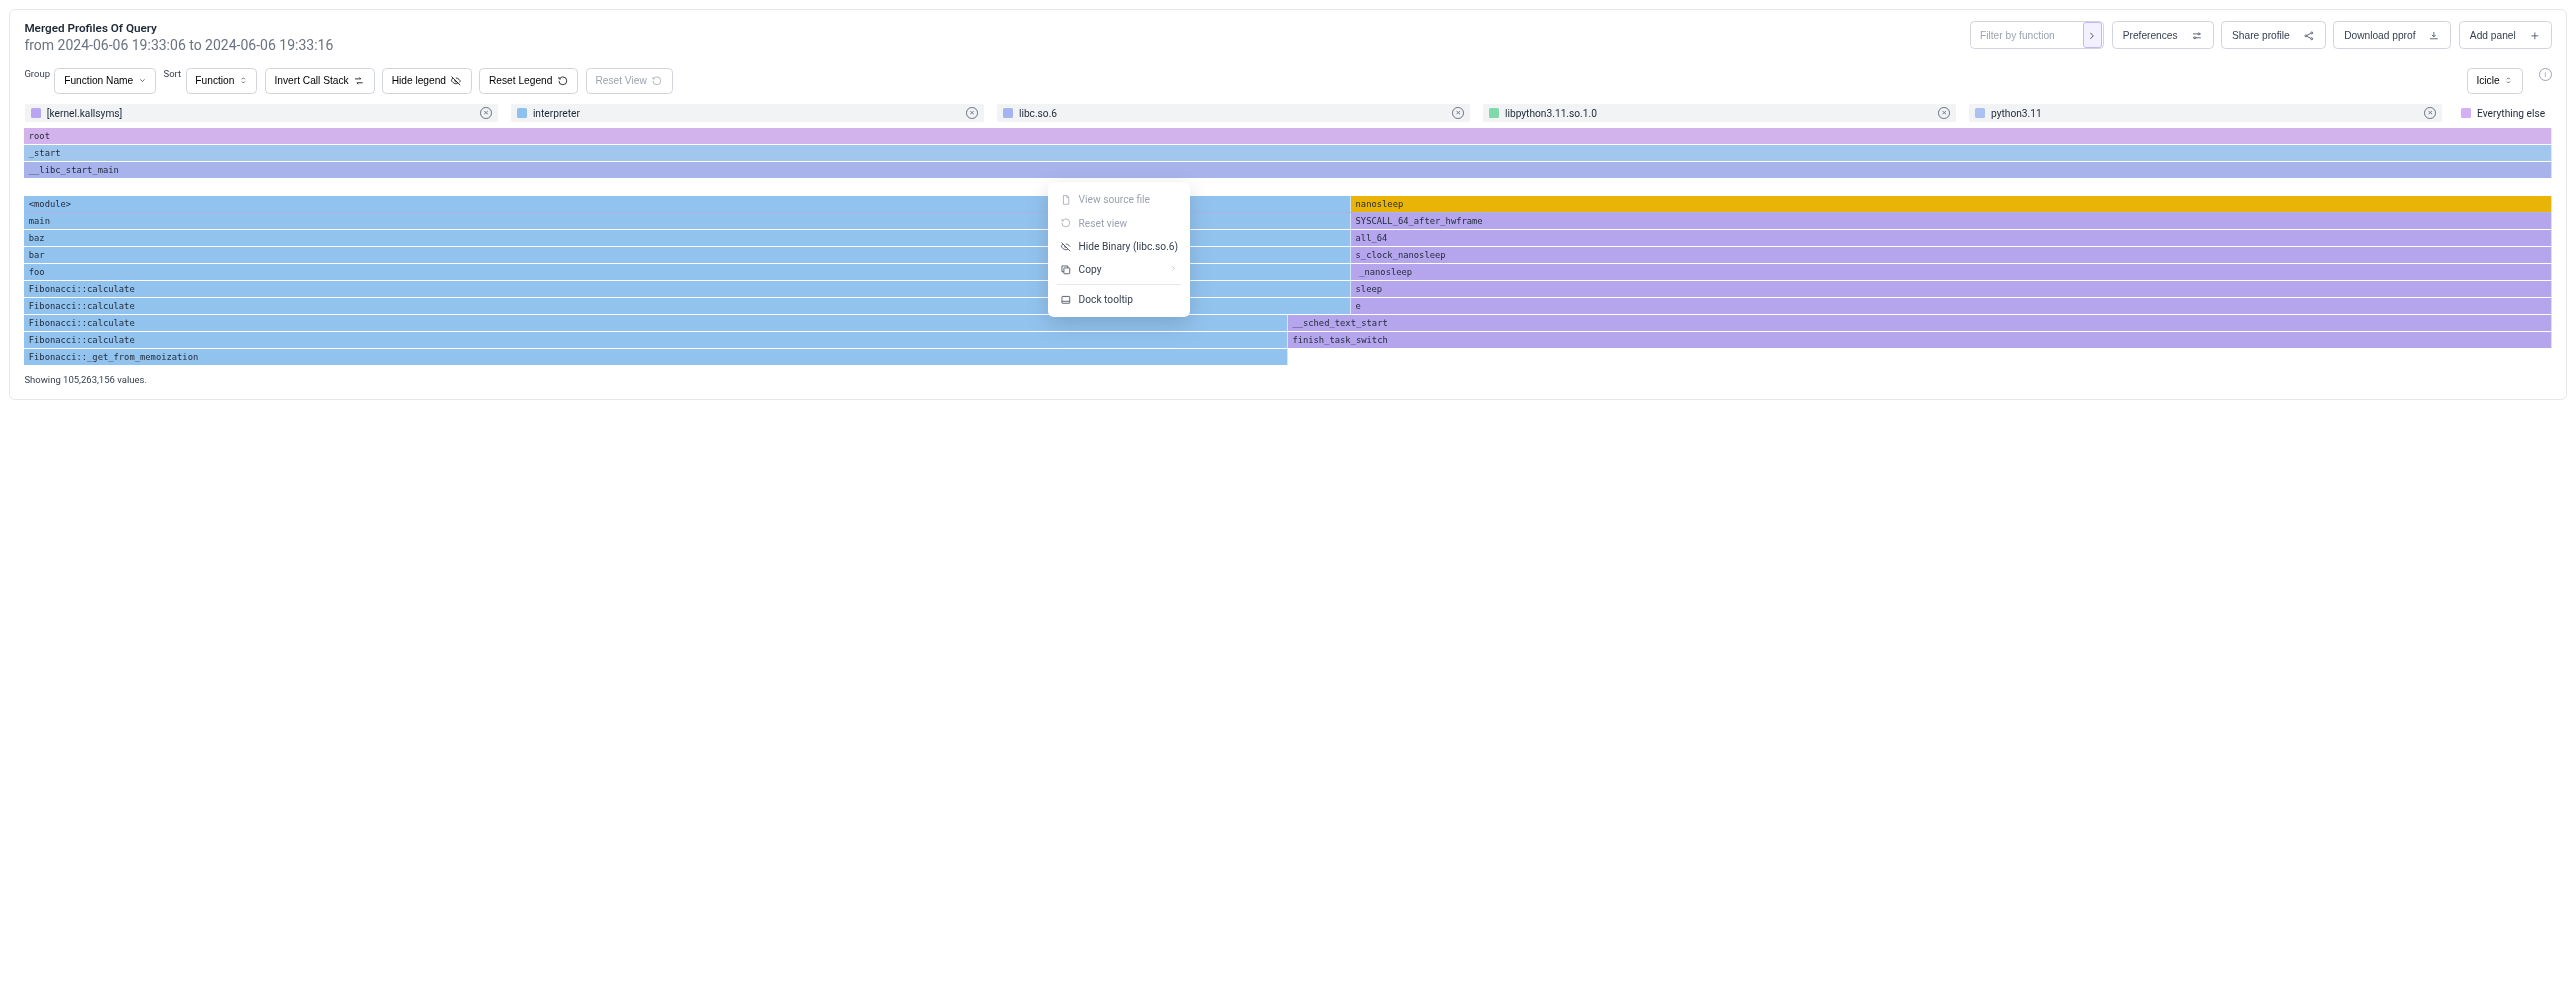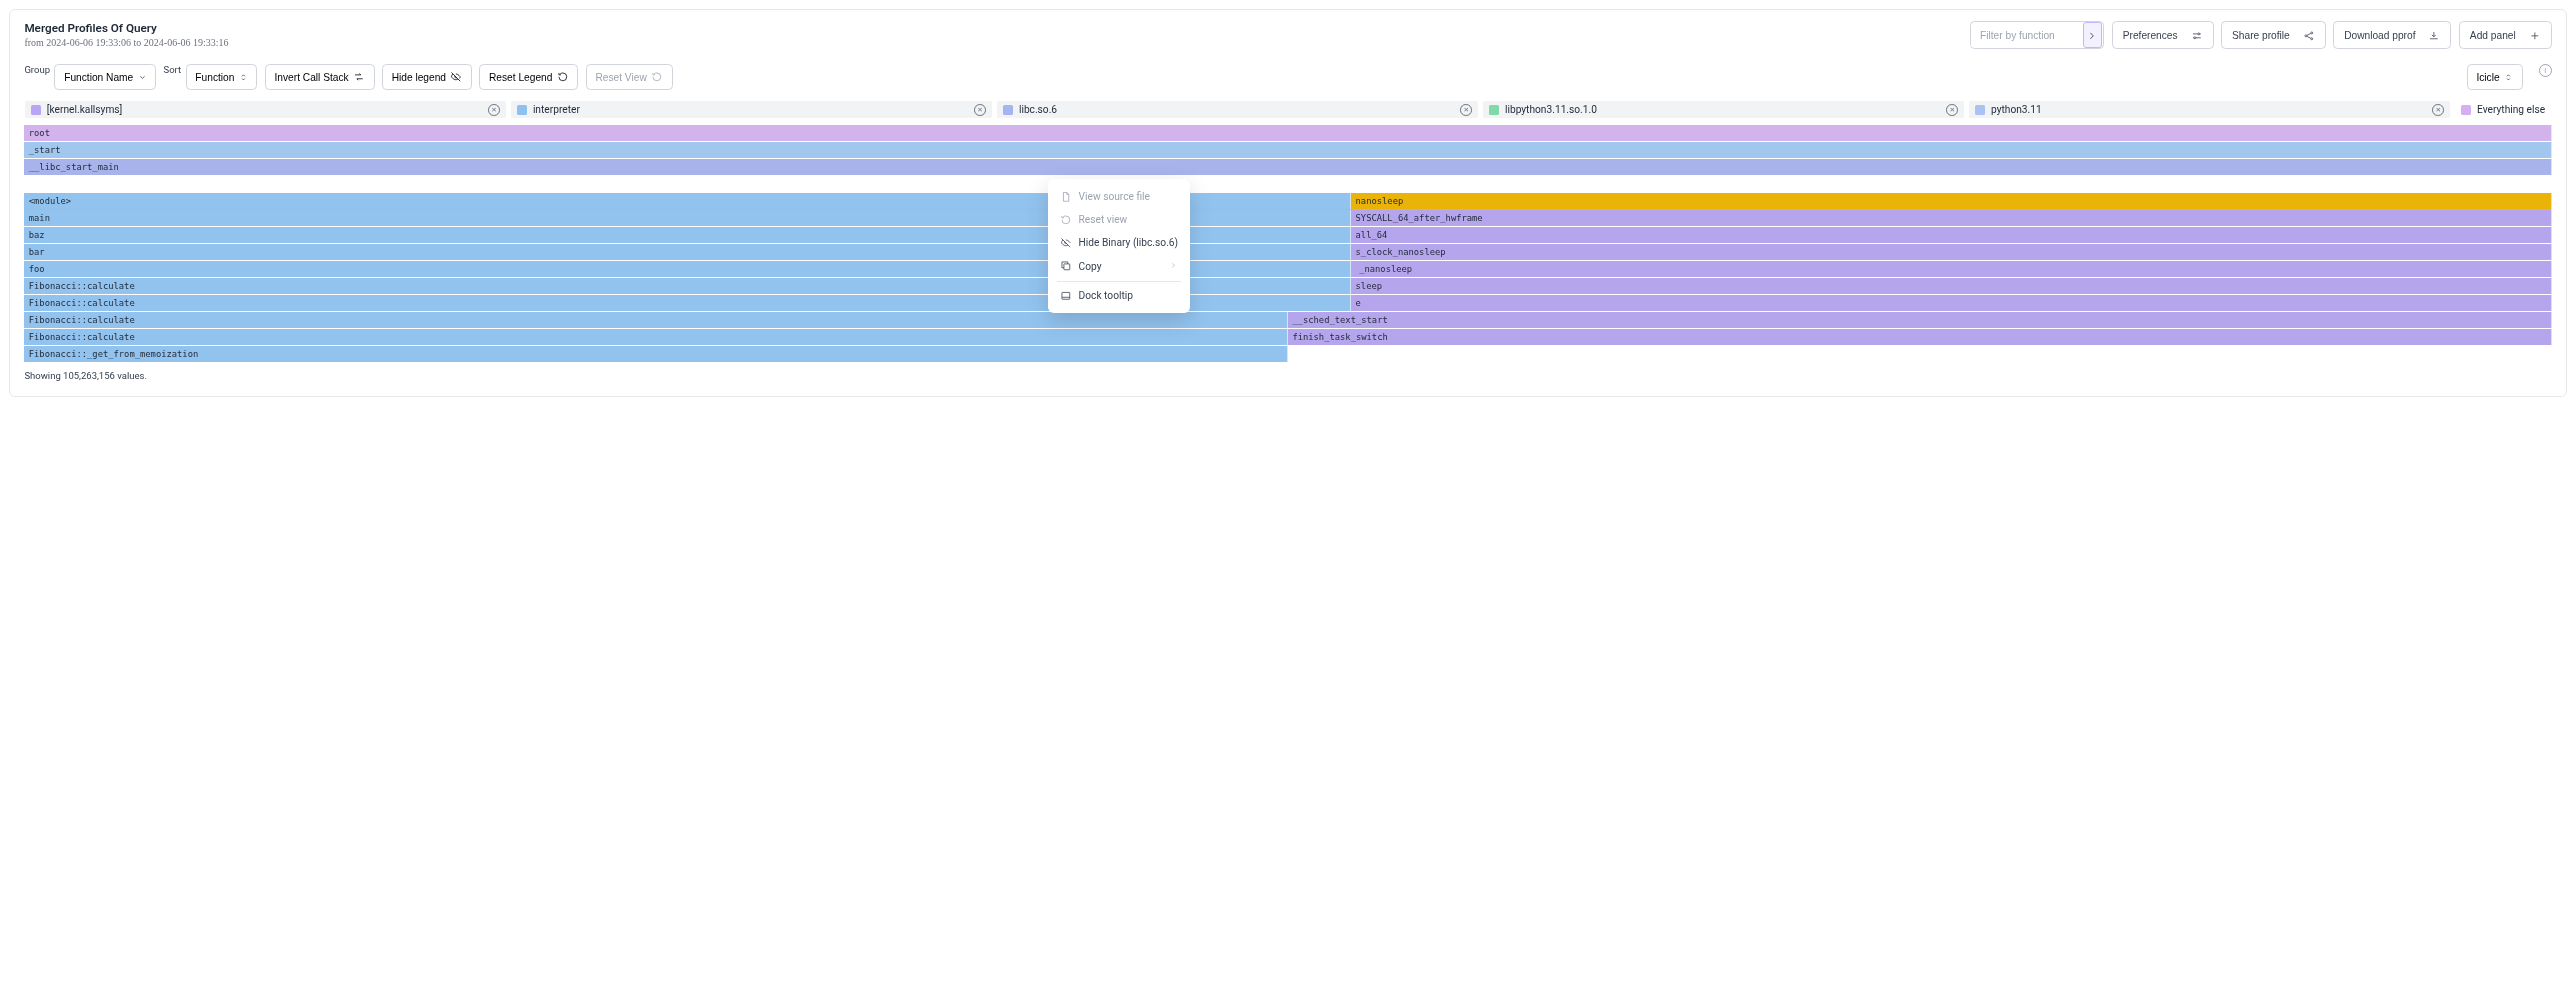--- a/index.html
+++ b/index.html
@@ -1,35 +1,35 @@
 <!DOCTYPE html>
 <html style="font-size:11.7px"><head>
 <meta charset="utf-8">
 <style>
 * { box-sizing: border-box; margin: 0; padding: 0; }
 body { font-family: -apple-system, BlinkMacSystemFont, "Segoe UI", Roboto, sans-serif; background: #fff; color: #1f2937; font-size: 10.2px; padding: 8.8px; }
 .panel { border: 0.7px solid #e5e7eb; border-radius: 5.8px; padding: 11.7px 14.6px 14.6px; }
 .header-row { display: flex; justify-content: space-between; align-items: flex-start; margin-bottom: 14.6px; }
 .title-block h1 { font-size: 11.7px; font-weight: 600; margin-bottom: 1.5px; }
-.title-block .subtitle { font-size: 10px; color: #6b7280; font-family: Liberation Serif, serif; }
+.title-block .subtitle { font-size: 14px; color: #6b7280; }
 .toolbar-right { display: flex; gap: 7.3px; align-items: center; }
 .btn { display: inline-flex; align-items: center; gap: 13px; background: #fff; border: 0.7px solid #d1d5db; border-radius: 4.4px; padding: 5.8px 10.2px; font-size: 10.2px; color: #374151; cursor: pointer; height: 28px; }
 .filter-wrap { display: flex; align-items: center; border: 0.7px solid #d1d5db; border-radius: 4.4px; overflow: hidden; height: 28px; }
 .filter-input { border: none; padding: 5.8px 8.8px; font-size: 10.2px; outline: none; width: 110px; color: #374151; }
 .filter-input::placeholder { color: #9ca3af; }
 .filter-side { width: 19px; height: 100%; display: flex; align-items: center; justify-content: center; background: #f3f0ff; border: 0.7px solid #c4b5fd; border-radius: 2.9px; margin: 1.5px; }
 .controls-row { display: flex; justify-content: space-between; align-items: flex-end; margin-bottom: 10.2px; }
 .controls-left { display: flex; gap: 7.3px; align-items: flex-end; }
 .ctrl-group { display: flex; flex-direction: row; gap: 4.4px; }
 .ctrl-label { font-size: 9.5px; color: #374151; }
 .select-btn { display: inline-flex; align-items: center; gap: 4.4px; border: 0.7px solid #d1d5db; border-radius: 4.4px; padding: 5.8px 8.8px; font-size: 10.2px; background: #fff; cursor: pointer; height: 26px; }
 .btn-disabled { color: #9ca3af; }
 .controls-right { display: flex; gap: 16px; align-items: flex-start; }
 .info-circle { width: 13px; height: 13px; border: 1.1px solid #9ca3af; border-radius: 50%; display: flex; align-items: center; justify-content: center; font-size: 8px; color: #9ca3af; cursor: pointer; }
-.legend-row { display: flex; flex-wrap: wrap; gap: 4px; margin-bottom: 2.9px; }
+.legend-row { display: flex; flex-wrap: wrap; gap: 12px; margin-bottom: 2.9px; }
 .legend-item { display: flex; align-items: center; background: #f1f3f5; padding: 2.9px 5.8px; flex: 1; min-width: 204px; gap: 5.8px; font-size: 10.2px; border-radius: 1.5px; margin: 0.7px; }
 .legend-item.no-close { flex: 0 0 auto; min-width: auto; background: transparent; }
 .swatch { width: 10.2px; height: 10.2px; border-radius: 1.5px; flex-shrink: 0; }
 .legend-label { flex: 1; }
 .legend-close { width: 11.7px; height: 11.7px; border: 1px solid #6b7280; border-radius: 50%; display: flex; align-items: center; justify-content: center; font-size: 6.6px; color: #6b7280; cursor: pointer; flex-shrink: 0; }
 .flame-container { position: relative; margin-top: 5.8px; }
 .flame-row { position: relative; height: 17px; margin-bottom: 0; }
 .flame-cell { position: absolute; top: 0; height: 16px; line-height: 16px; padding: 0 4.4px; font-family: ui-monospace, "SF Mono", Menlo, Consolas, monospace; font-size: 8.8px; color: #1f2937; white-space: nowrap; overflow: hidden; text-overflow: ellipsis; border-right: 0.7px solid rgba(255,255,255,0.6); cursor: pointer; }
 .context-menu { position: absolute; background: #fff; border-radius: 5.8px; box-shadow: 0 7.3px 22px rgba(0,0,0,0.15); padding: 5.8px 0; min-width: 139px; z-index: 100; }
 .menu-item { display: flex; align-items: center; gap: 7.3px; padding: 5.8px 11.7px; font-size: 10.2px; cursor: pointer; color: #374151; }

